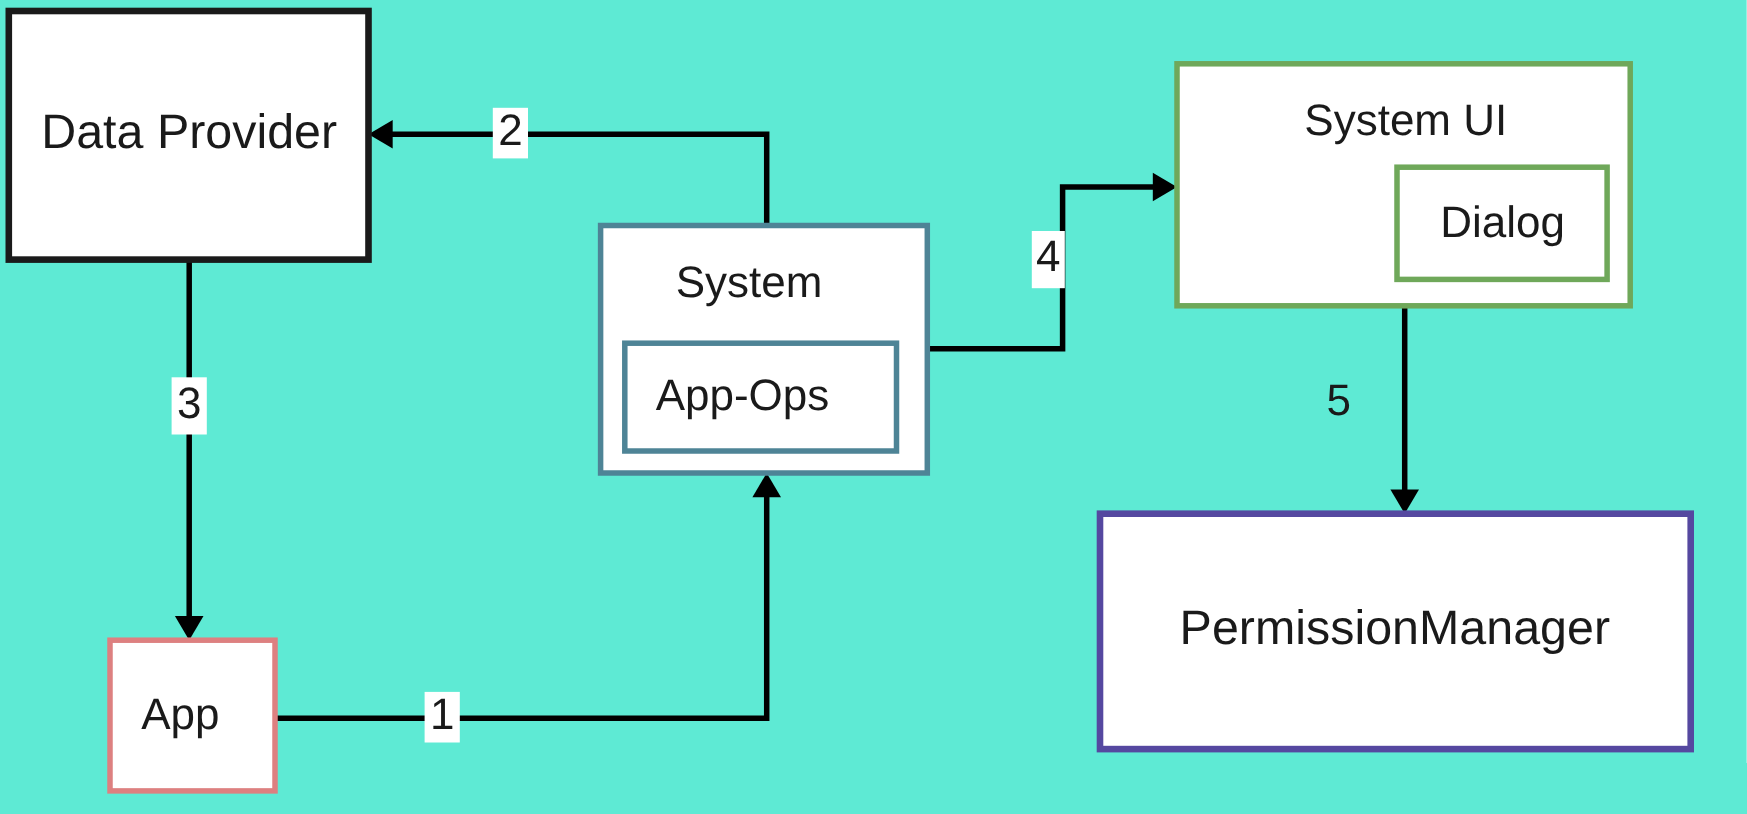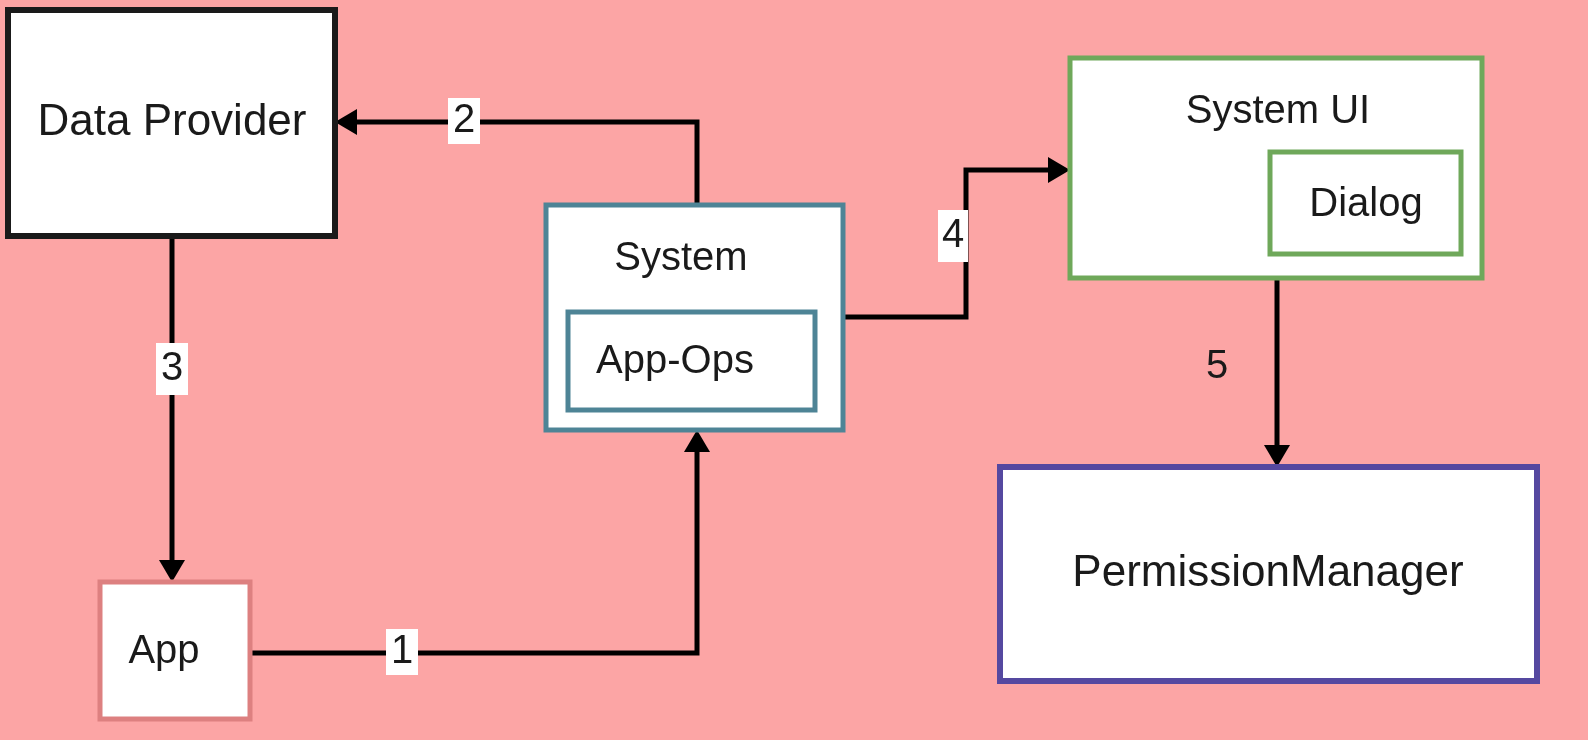--- a/index.html
+++ b/index.html
@@ -10,21 +10,21 @@
   body {
     width: 1588px;
     height: 740px;
     font-family: "Liberation Sans", sans-serif;
     overflow: hidden;
   }
   #diagram-root {
     position: relative;
     width: 1588px;
     height: 740px;
-    background: #fca5a5;
+    background: #5eead4;
   }
   svg#diagram-svg {
     position: absolute;
     top: 0;
     left: 0;
     width: 1588px;
     height: 740px;
     display: block;
   }
   .node-box {

